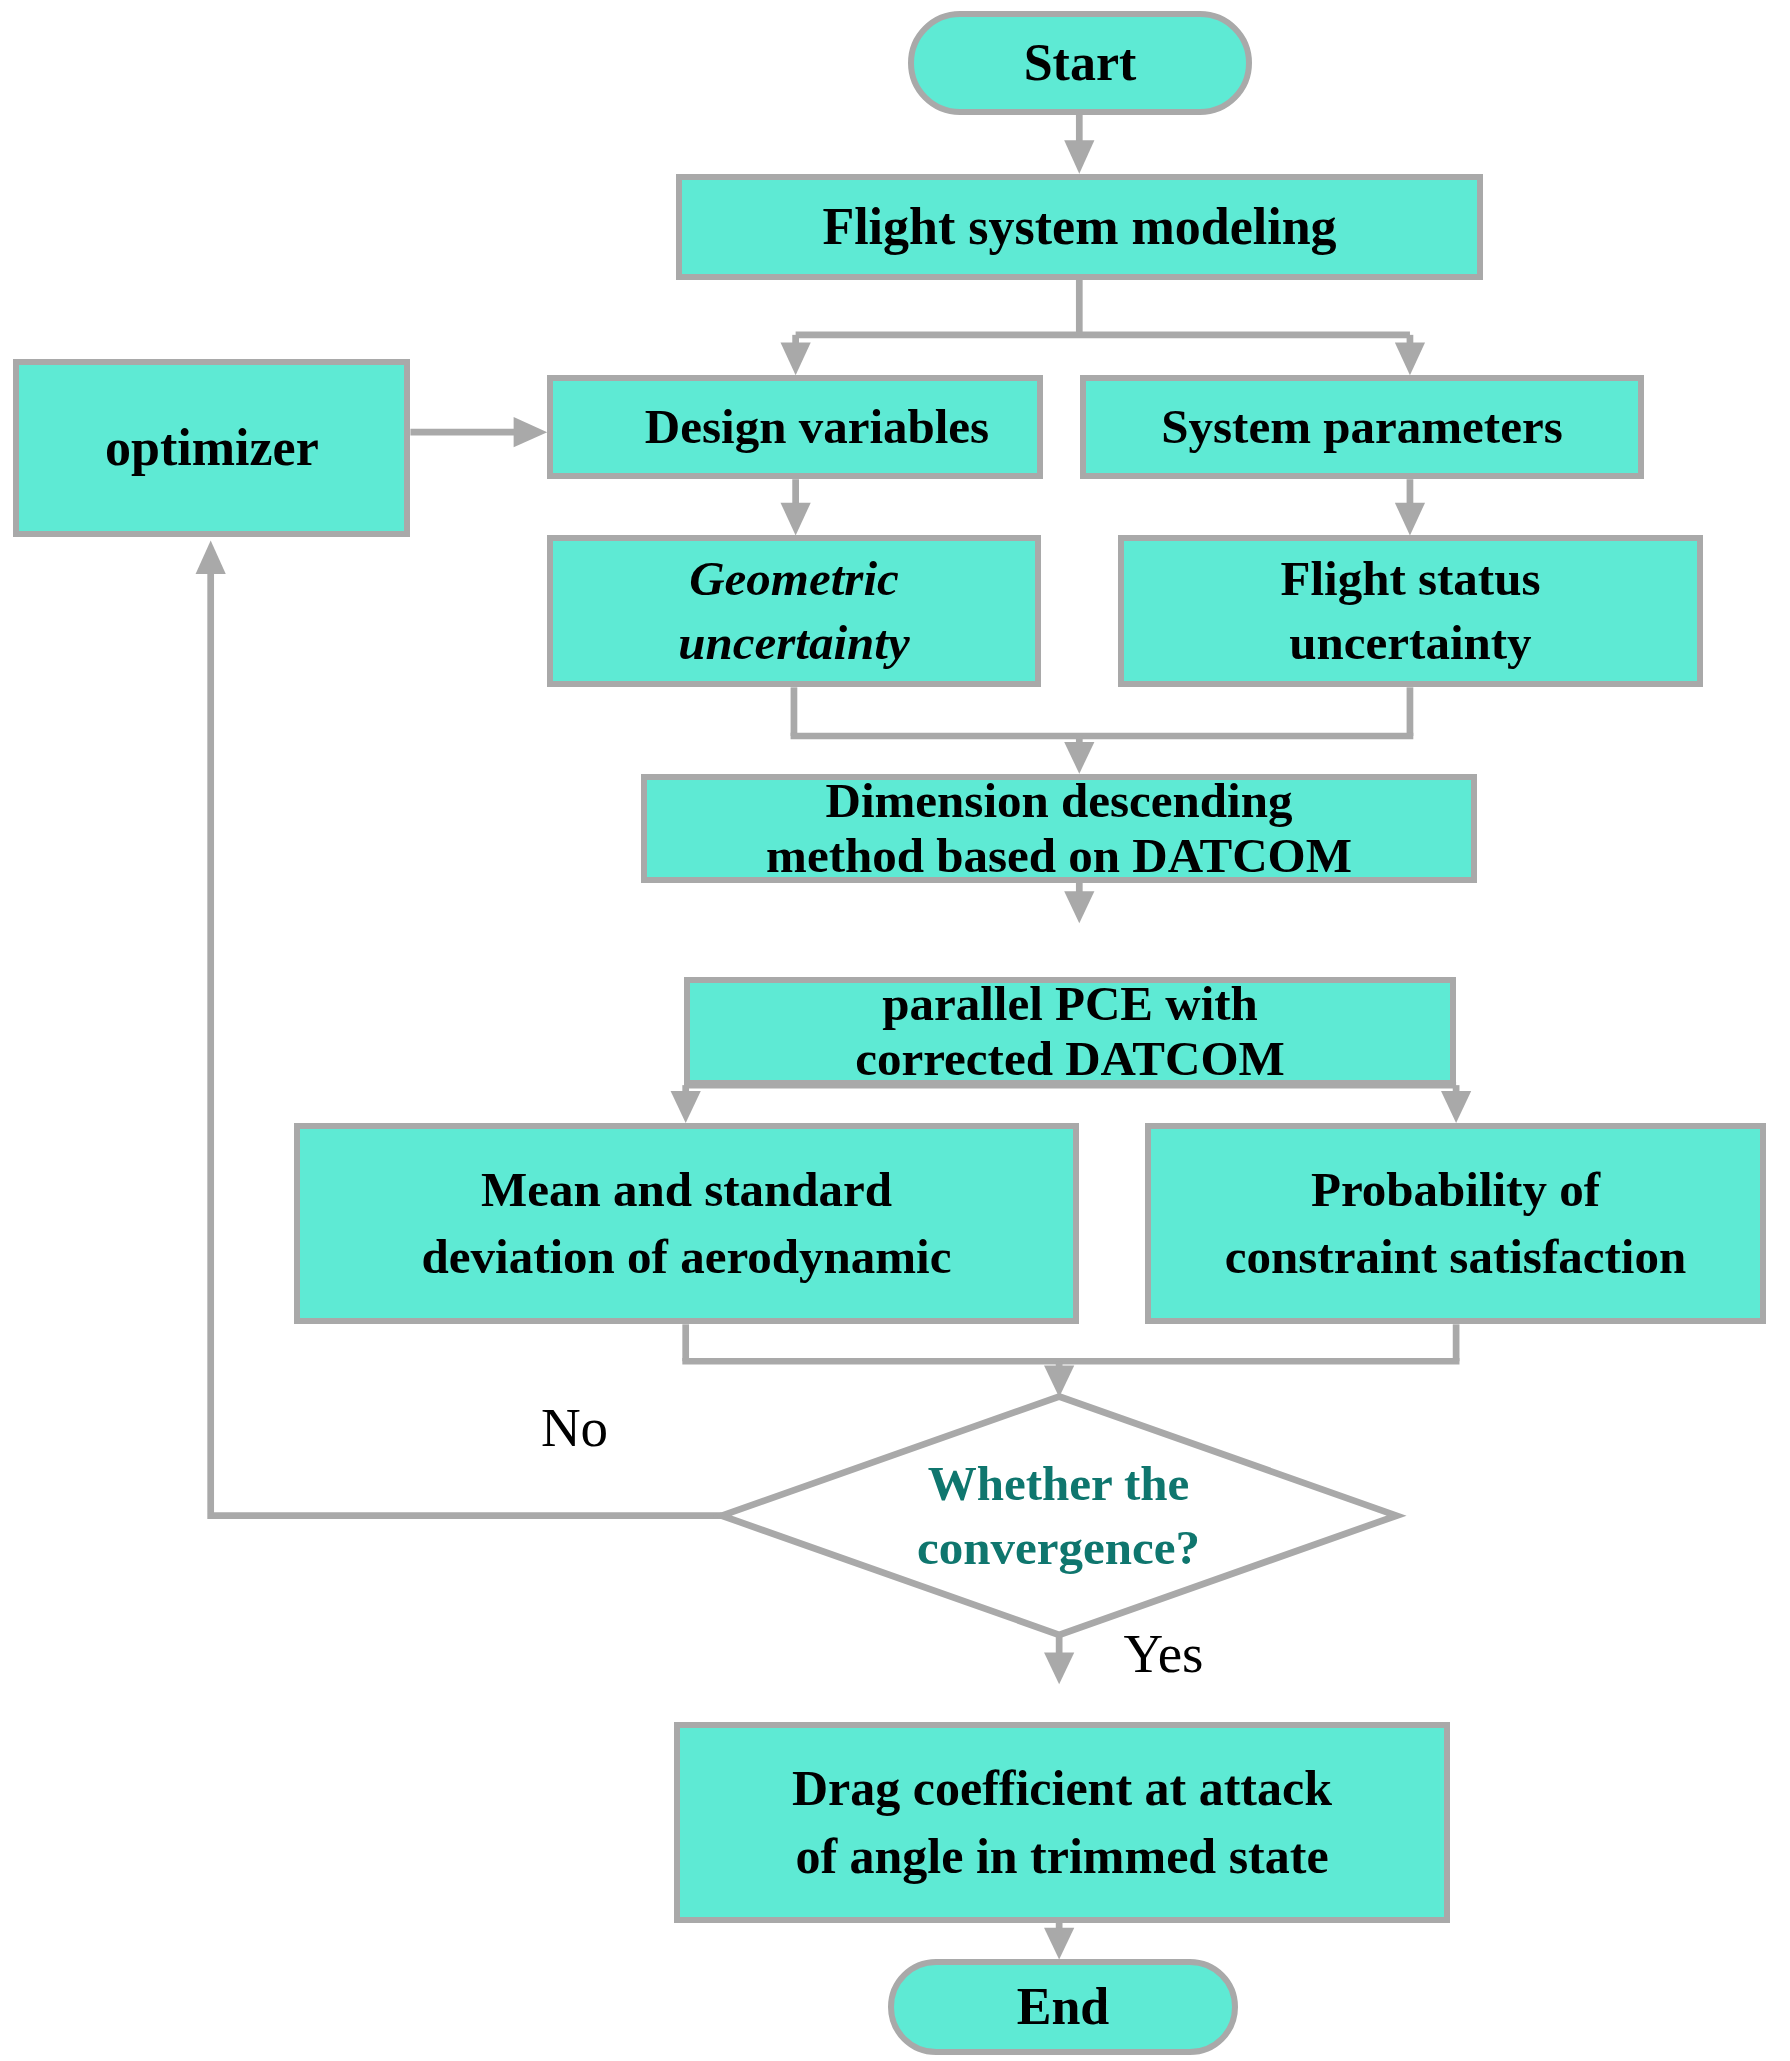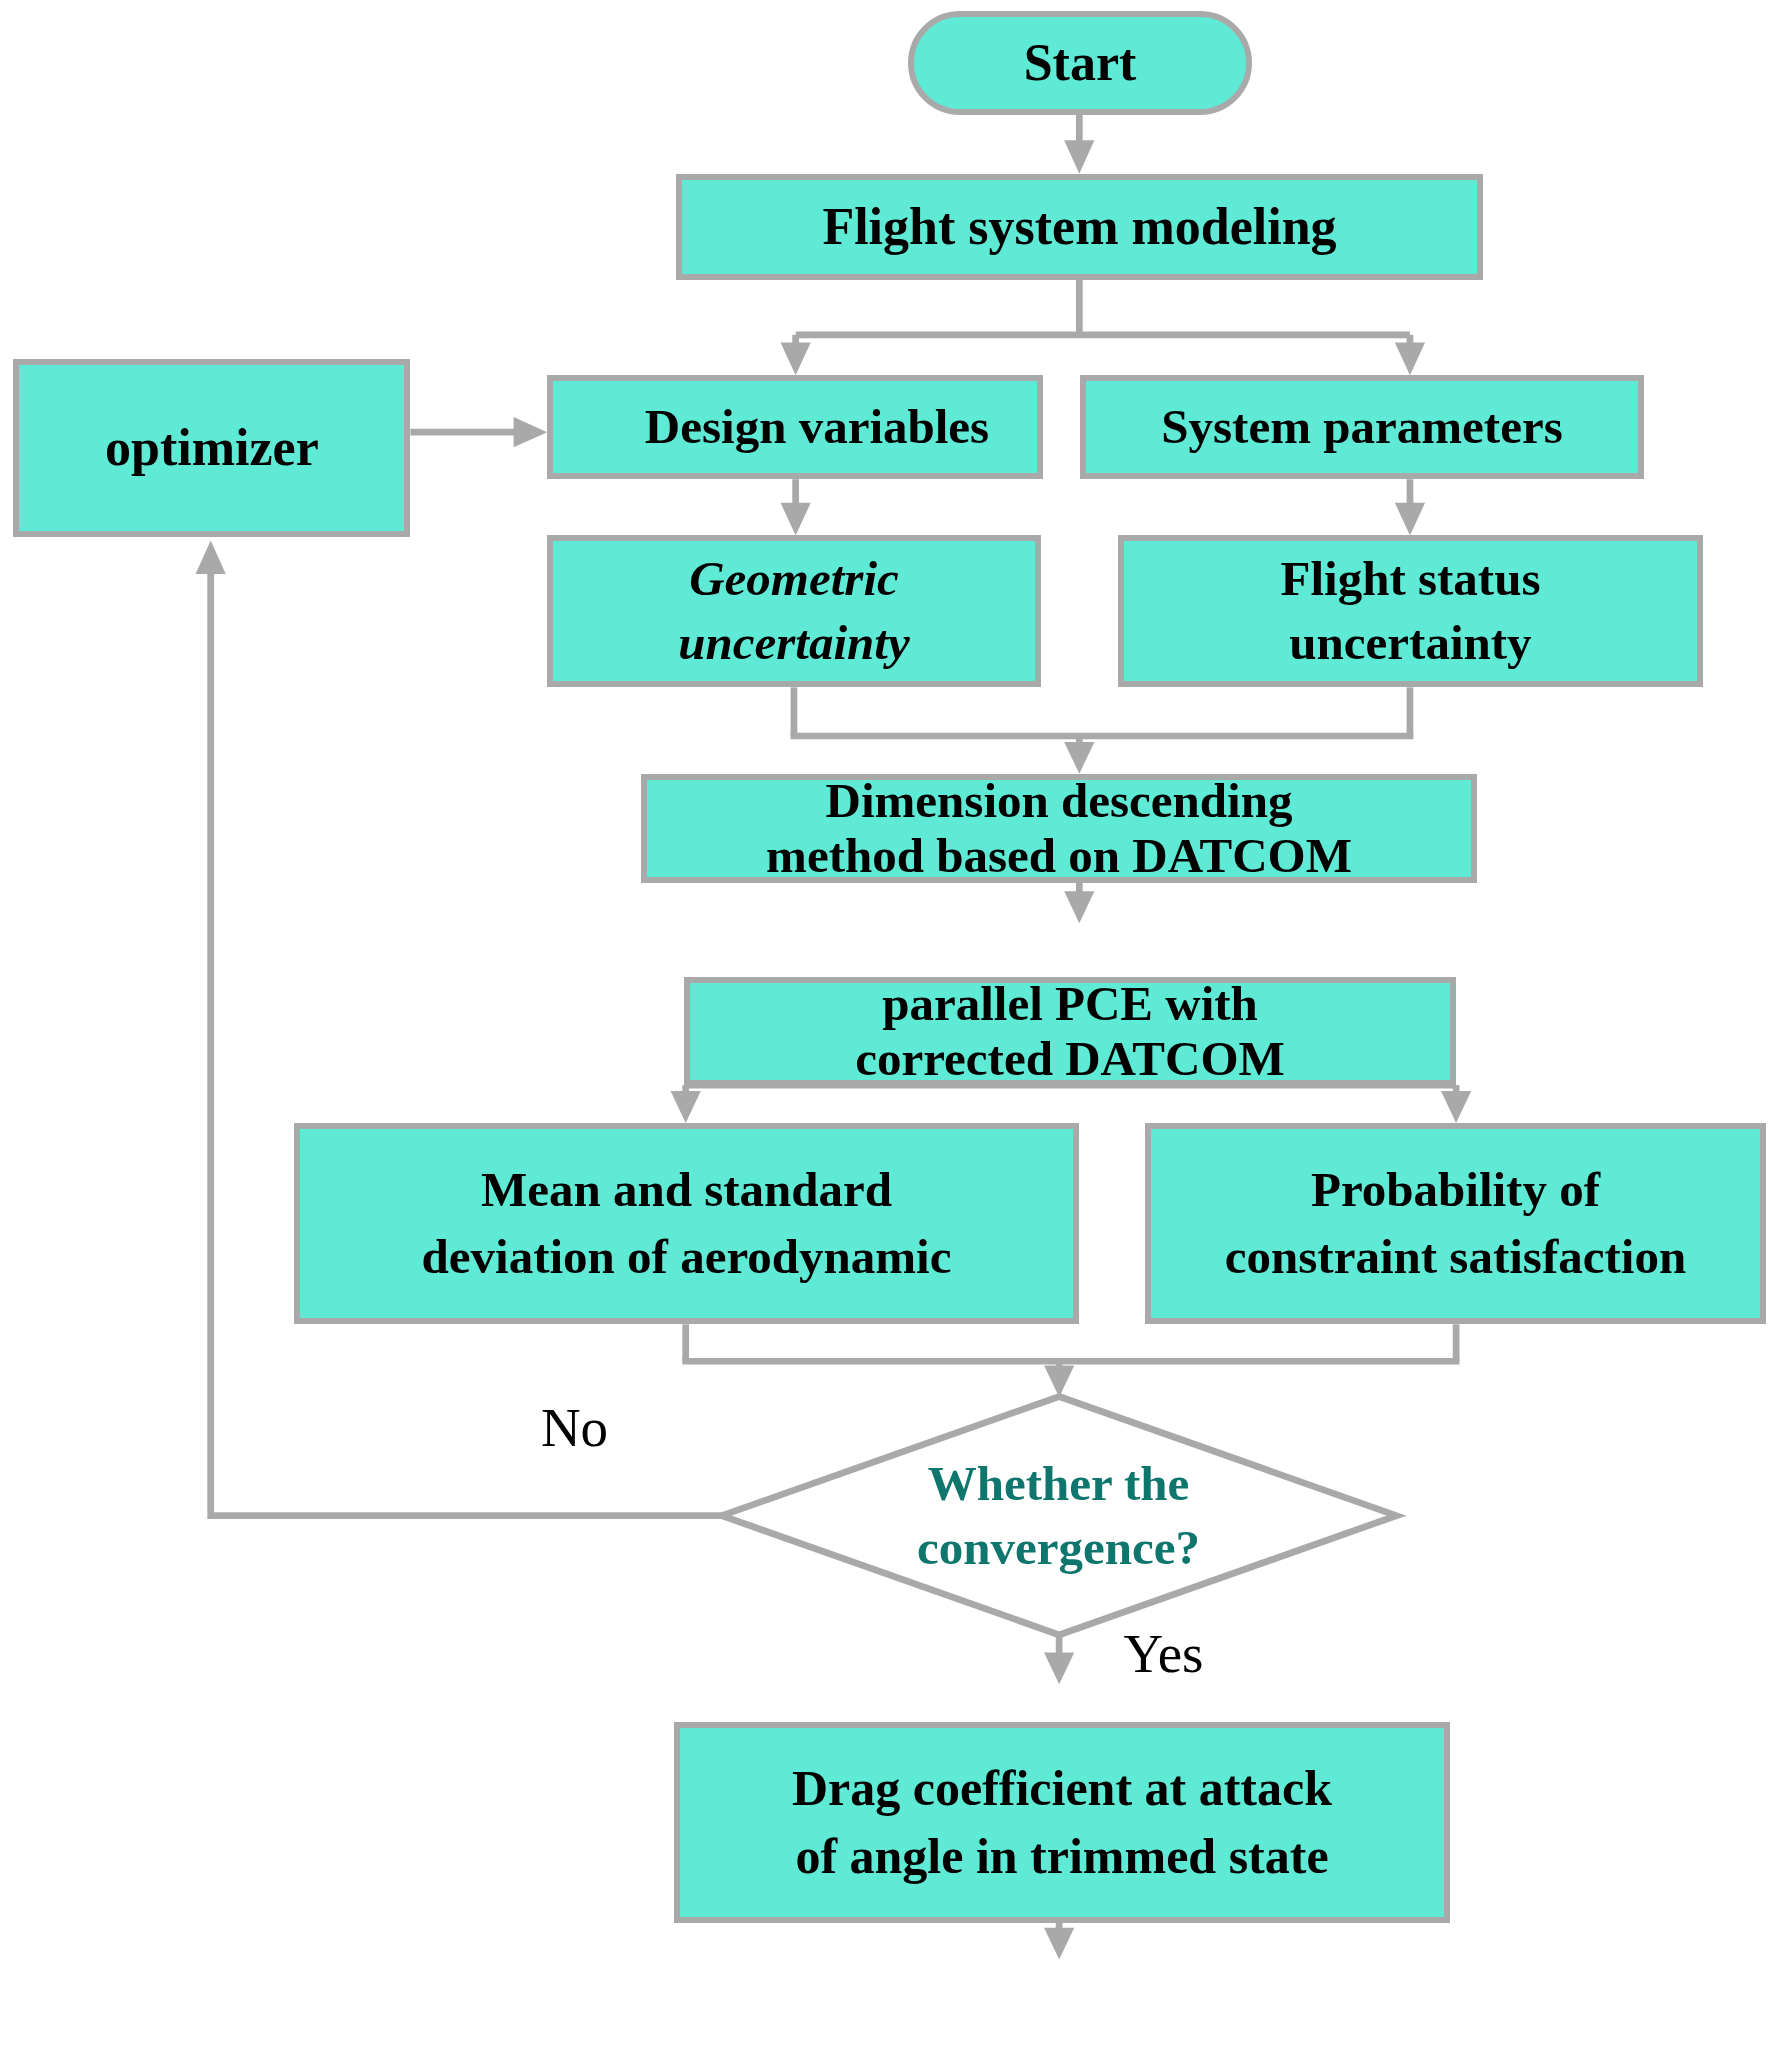--- a/index.html
+++ b/index.html
@@ -169,19 +169,20 @@
 
   <div class="node roomy" style="left:1145px; top:1123px; width:621px; height:201px;">Probability of
 constraint satisfaction</div>
 
   <div class="diamond-label" style="left:807px; top:1440px; width:503px; height:151px;">Whether the
 convergence?</div>
 
   <div class="node roomy" style="left:674px; top:1684px; width:776px; height:201px; font-size:50px;margin-top:38px;">Drag coefficient at attack
 of angle in trimmed state</div>
 
+  <div class="node stadium" style="left:888px; top:1959px; width:350px; height:96px; border-radius:49px;">End</div>
 
   <div class="plain" style="left:503px; top:1400px; width:143px;">No</div>
 
   <div class="plain" style="left:1084px; top:1626px; width:159px;">Yes</div>
 
 </div>
 
 
 </body></html>

